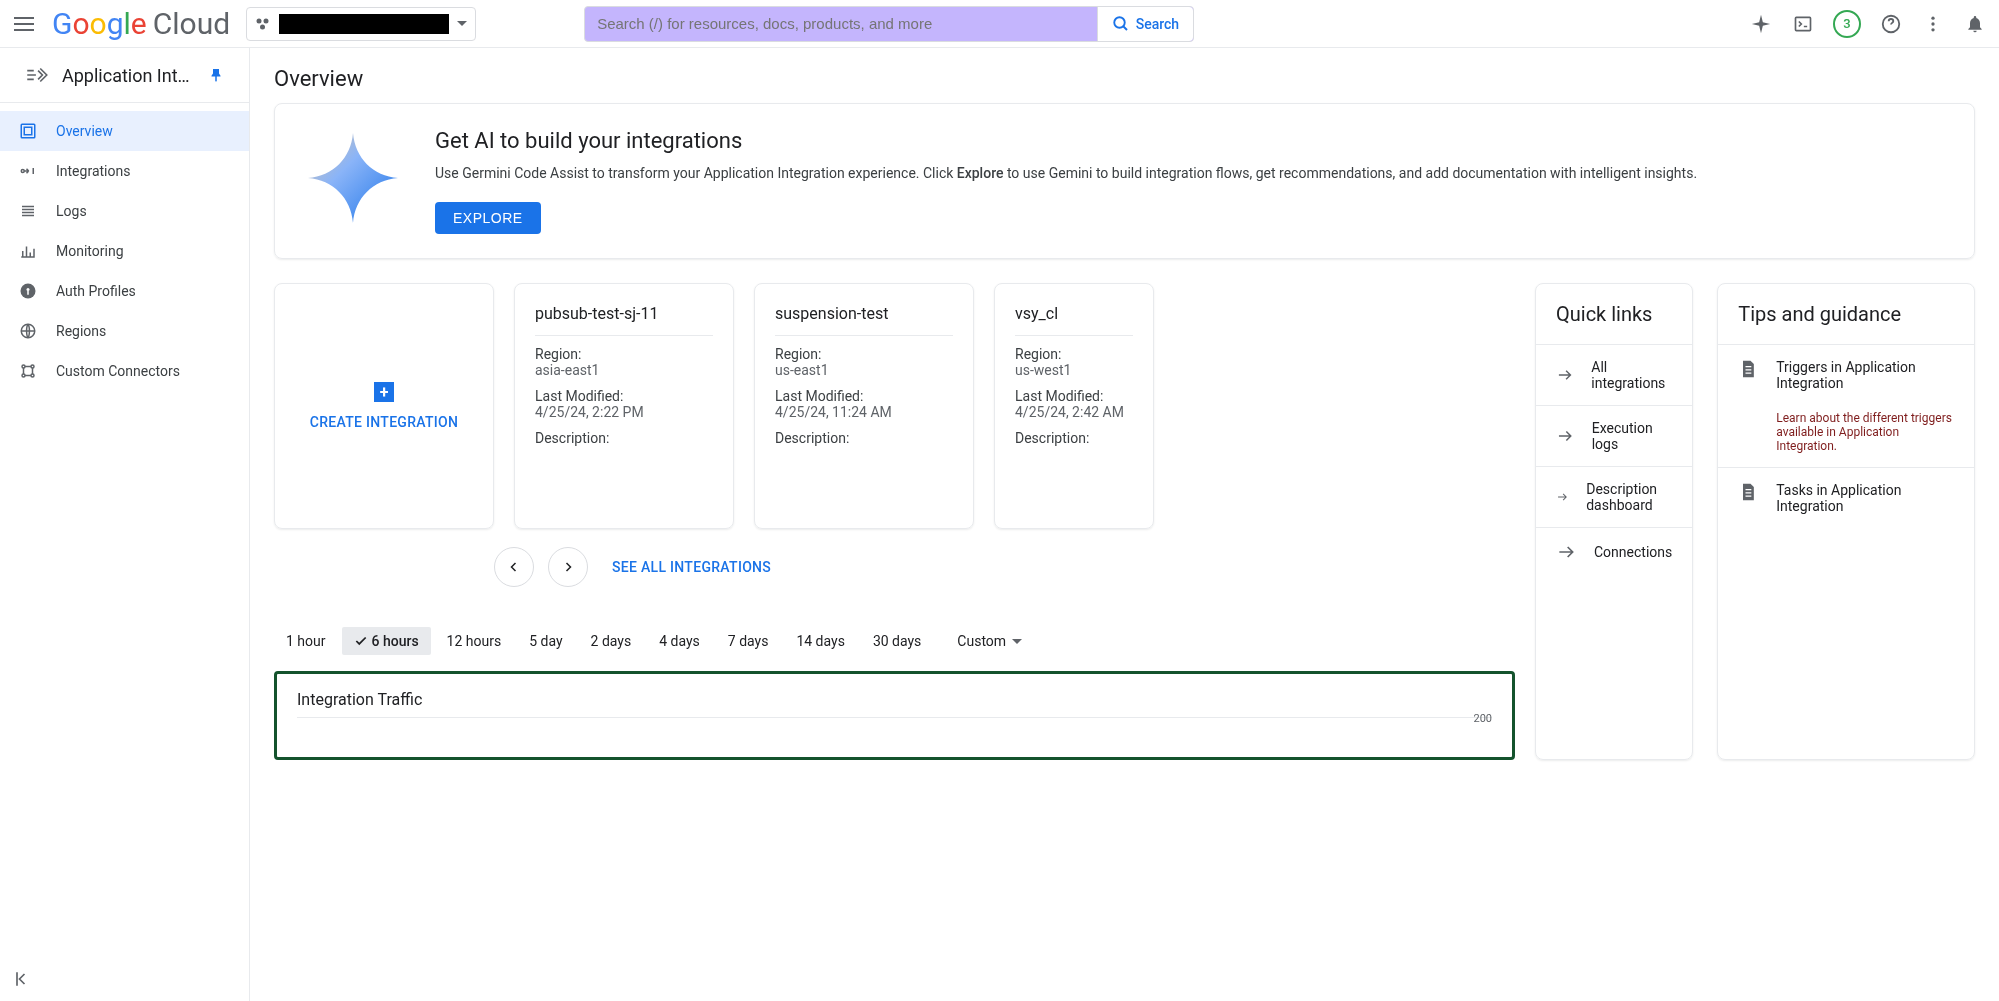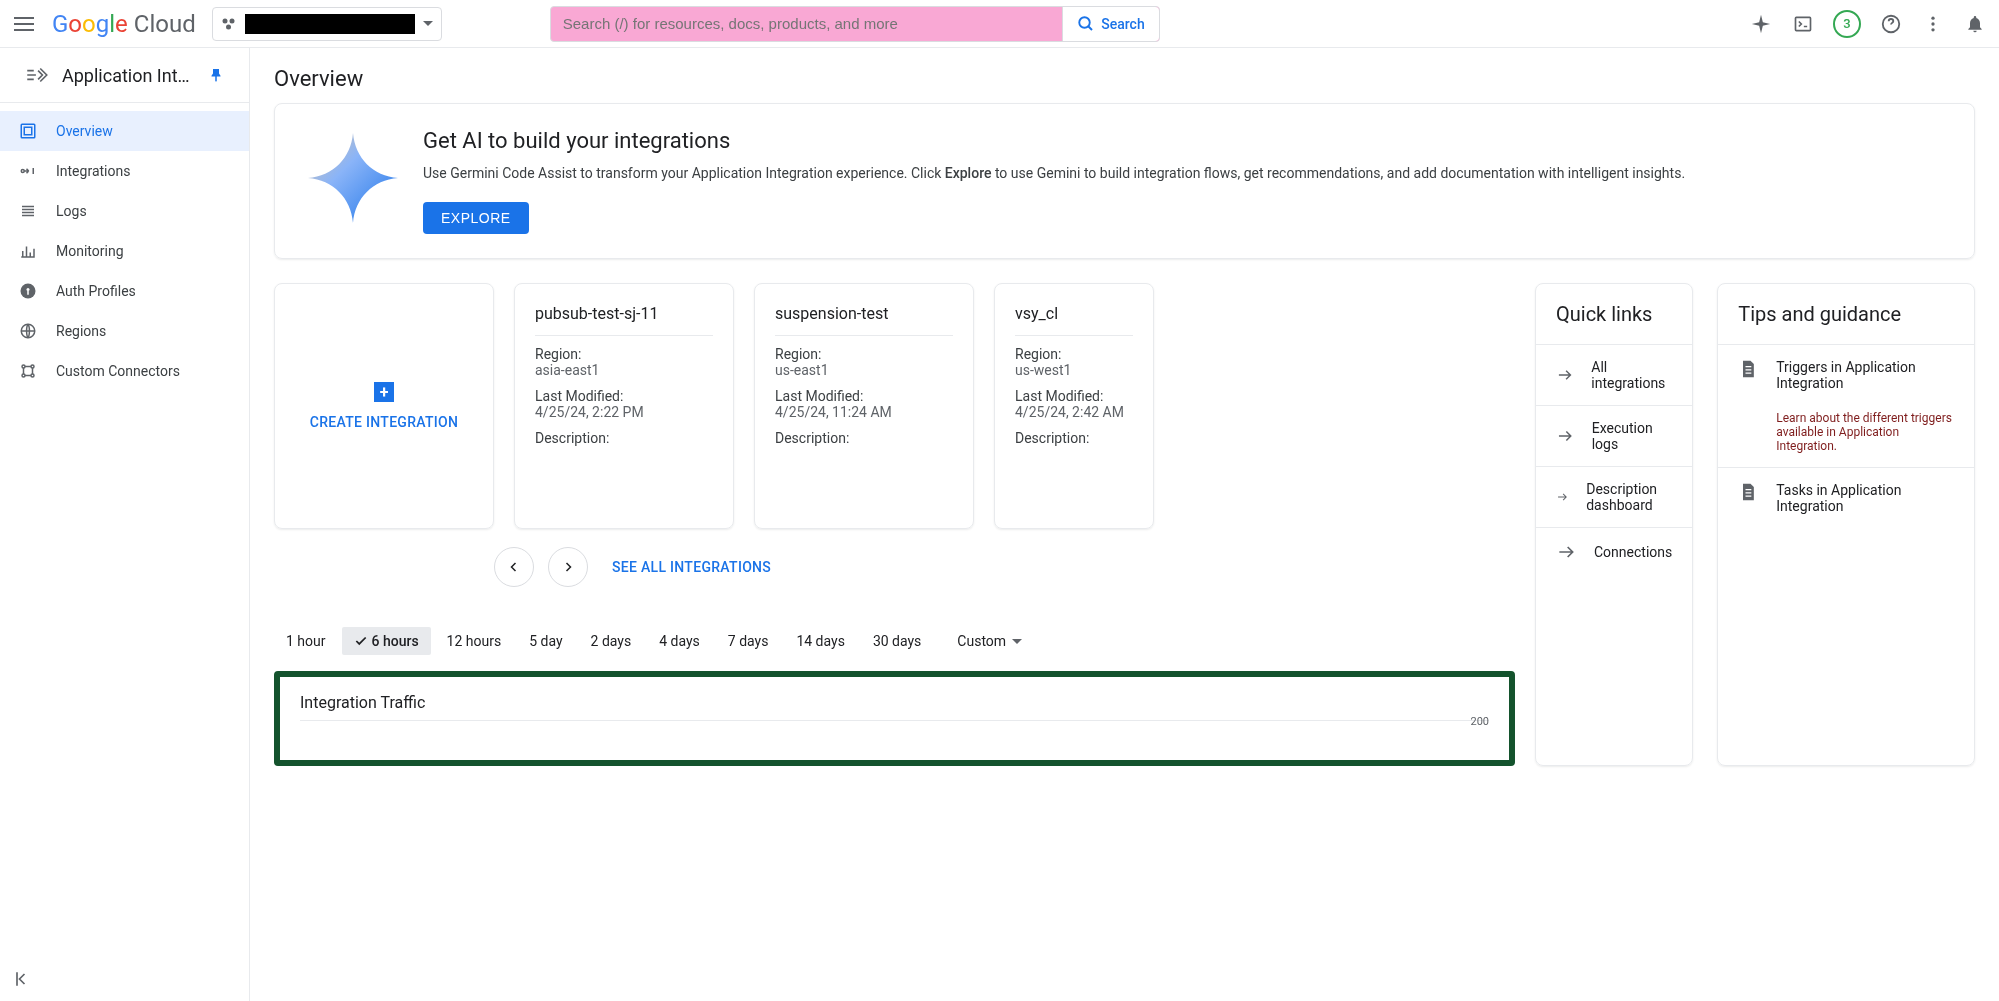--- a/index.html
+++ b/index.html
@@ -3,29 +3,29 @@
 <meta charset="utf-8">
 <style>
 * { box-sizing: border-box; margin: 0; padding: 0; }
 body { font-family: 'Google Sans', Roboto, Arial, sans-serif; font-size: 14px; color: #202124; background: #fff; }
 
 
 .header { display: flex; align-items: center; height: 48px; padding: 0 12px; border-bottom: 1px solid #e8eaed; gap: 8px; }
 .hamburger { width: 24px; height: 24px; cursor: pointer; display: flex; flex-direction: column; justify-content: center; gap: 4px; padding: 0 2px; }
 .hamburger span { height: 2px; background: #5f6368; }
 .logo { display: flex; align-items: center; gap: 4px; margin: 0 8px; }
-.logo-text { font-size: 24px; }
+.logo-text { font-size: 30px; }
 .logo-google .g1 { color: #4285f4; } .logo-google .g2 { color: #ea4335; } .logo-google .g3 { color: #fbbc04; } .logo-google .g4 { color: #4285f4; } .logo-google .g5 { color: #34a853; } .logo-google .g6 { color: #ea4335; }
 .logo-cloud { color: #5f6368; font-weight: 400; margin-left: 2px; }
 .project-selector { display: flex; align-items: center; border: 1px solid #dadce0; border-radius: 4px; height: 34px; padding: 0 8px; min-width: 230px; background: #fff; cursor: pointer; gap: 8px; }
 .project-dots { width: 16px; height: 16px; }
 .project-name { flex: 1; background: #000; height: 20px; }
 .caret-down { width: 0; height: 0; border-left: 5px solid transparent; border-right: 5px solid transparent; border-top: 5px solid #5f6368; }
 .search-wrap { display: flex; align-items: center; margin-left: 100px; flex: 0 0 auto; }
-.search-box { display: flex; border: 1px solid #dadce0; border-radius: 4px; height: 36px; width: 610px; background: #f9a8d4; }
+.search-box { display: flex; border: 1px solid #dadce0; border-radius: 4px; height: 36px; width: 610px; background: #c4b5fd; }
 .search-input { flex: 1; border: none; background: transparent; padding: 0 12px; font-size: 15px; outline: none; color: #5f6368; }
 .search-btn { display: flex; align-items: center; gap: 6px; padding: 0 14px; height: 100%; border-left: 1px solid #dadce0; color: #1a73e8; font-weight: 500; background: #fff; cursor: pointer; border-radius: 0 4px 4px 0; }
 .header-right { margin-left: auto; display: flex; align-items: center; gap: 18px; }
 .hdr-icon { width: 24px; height: 24px; color: #5f6368; cursor: pointer; display: flex; align-items: center; justify-content: center; }
 .trial-badge { width: 28px; height: 28px; border: 2px solid #34a853; border-radius: 50%; display: flex; align-items: center; justify-content: center; color: #34a853; font-weight: 500; font-size: 13px; }
 
 
 .layout { display: flex; height: calc(100vh - 48px); }
 .sidebar { width: 250px; border-right: 1px solid #e8eaed; display: flex; flex-direction: column; position: relative; }
 .sidebar-header { display: flex; align-items: center; gap: 12px; padding: 14px 24px; border-bottom: 1px solid #e8eaed; }
@@ -38,21 +38,21 @@
 .nav-item.active .nav-icon { color: #1a73e8; }
 .collapse-btn { position: absolute; bottom: 12px; left: 12px; cursor: pointer; color: #5f6368; }
 
 
 .main { flex: 1; overflow-y: auto; padding: 0; }
 .page-header { padding: 18px 24px 12px; }
 .page-title { font-size: 22px; font-weight: 400; color: #202124; }
 .content { padding: 0 24px 24px; }
 
 
-.banner { border: 1px solid #e8eaed; border-radius: 8px; padding: 24px 28px; display: flex; gap: 20px; margin-bottom: 24px; box-shadow: 0 1px 2px rgba(60,64,67,.1); }
+.banner { border: 1px solid #e8eaed; border-radius: 8px; padding: 24px 28px; display: flex; gap: 32px; margin-bottom: 24px; box-shadow: 0 1px 2px rgba(60,64,67,.1); }
 .banner-icon { width: 100px; height: 100px; flex-shrink: 0; }
 .banner-body h2 { font-size: 22px; font-weight: 400; margin-bottom: 10px; }
 .banner-body p { font-size: 14px; color: #3c4043; line-height: 1.5; margin-bottom: 18px; }
 .banner-body p strong { font-weight: 500; }
 .explore-btn { background: #1a73e8; color: #fff; border: none; padding: 8px 18px; border-radius: 4px; font-size: 14px; font-weight: 500; letter-spacing: .5px; cursor: pointer; }
 
 
 .cards-row { display: flex; gap: 20px; }
 .cards-left { flex: 1; }
 .cards-grid { display: flex; gap: 20px; }
@@ -82,21 +82,21 @@
 .tips-item .t-title { font-size: 14px; color: #202124; }
 .tips-item .t-desc { font-size: 12px; color: #7f1d1d; margin-top: 20px; }
 
 
 .time-range { display: flex; align-items: center; gap: 4px; margin-top: 40px; margin-bottom: 16px; }
 .time-opt { padding: 6px 12px; font-size: 14px; cursor: pointer; border-radius: 2px; display: flex; align-items: center; gap: 4px; }
 .time-opt.active { background: #e8eaed; font-weight: 500; }
 .time-custom { display: flex; align-items: center; gap: 6px; margin-left: 8px; justify-content: space-between; }
 
 
-.chart-panel { border: 6px solid #14532d; border-radius: 4px; padding: 16px 20px; }
+.chart-panel { border: 3px solid #14532d; border-radius: 4px; padding: 16px 20px; }
 .chart-title { font-size: 16px; margin-bottom: 8px; }
 .chart-area { height: 24px; border-top: 1px solid #e8eaed; position: relative; }
 .chart-y { position: absolute; right: 0; top: -6px; font-size: 11px; color: #5f6368; }
 
 svg { display: block; }
 </style>
 </head>
 <body>
 
 <div class="header">

